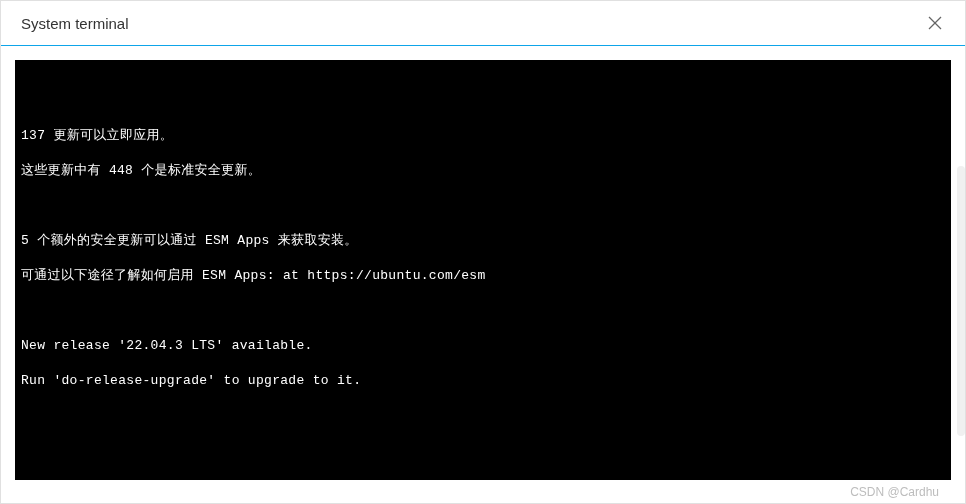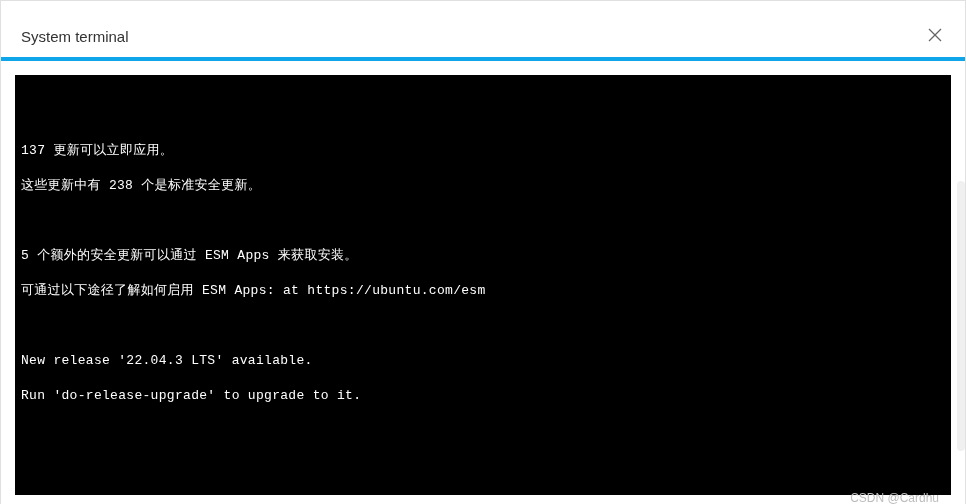--- a/index.html
+++ b/index.html
@@ -13,25 +13,24 @@
     .window {
       width: 100%;
       height: 100%;
       display: flex;
       flex-direction: column;
       border: 1px solid #e0e0e0;
     }
     .titlebar {
       display: flex;
       justify-content: space-between;
-      align-items: flex-end;
+      align-items: center;
       padding: 12px 20px;
-      border-bottom: 4px solid #0ea5e9;
+      border-bottom: 1px solid #0ea5e9;
       background: #fff;
-      margin-top: 12px;
     }
     .title {
       font-size: 15px;
       color: #333;
       font-weight: 400;
     }
     .close-btn {
       width: 20px;
       height: 20px;
       display: flex;
@@ -91,21 +90,21 @@
         <line x1="13" y1="1" x2="1" y2="13"></line>
       </svg>
     </div>
   </div>
 
   <div class="terminal-area">
     <div class="scrollbar-hint"></div>
     <div class="terminal">
 <div class="term-line"> </div>
 <div class="term-line">137 更新可以立即应用。</div>
-<div class="term-line">这些更新中有 238 个是标准安全更新。</div>
+<div class="term-line">这些更新中有 448 个是标准安全更新。</div>
 <div class="term-line"> </div>
 <div class="term-line">5 个额外的安全更新可以通过 ESM Apps 来获取安装。</div>
 <div class="term-line">可通过以下途径了解如何启用 ESM Apps: at https://ubuntu.com/esm</div>
 <div class="term-line"> </div>
 <div class="term-line">New release '22.04.3 LTS' available.</div>
 <div class="term-line">Run 'do-release-upgrade' to upgrade to it.</div>
 <div class="term-line"> </div>
 
 
 

